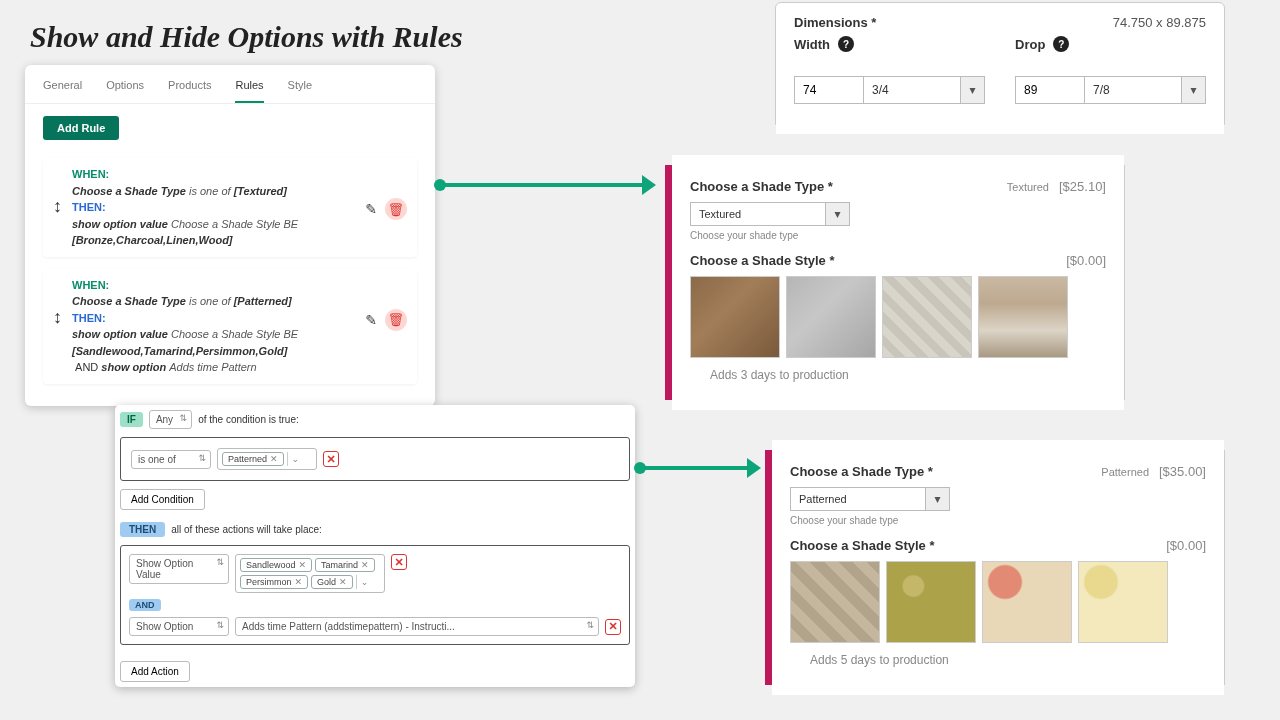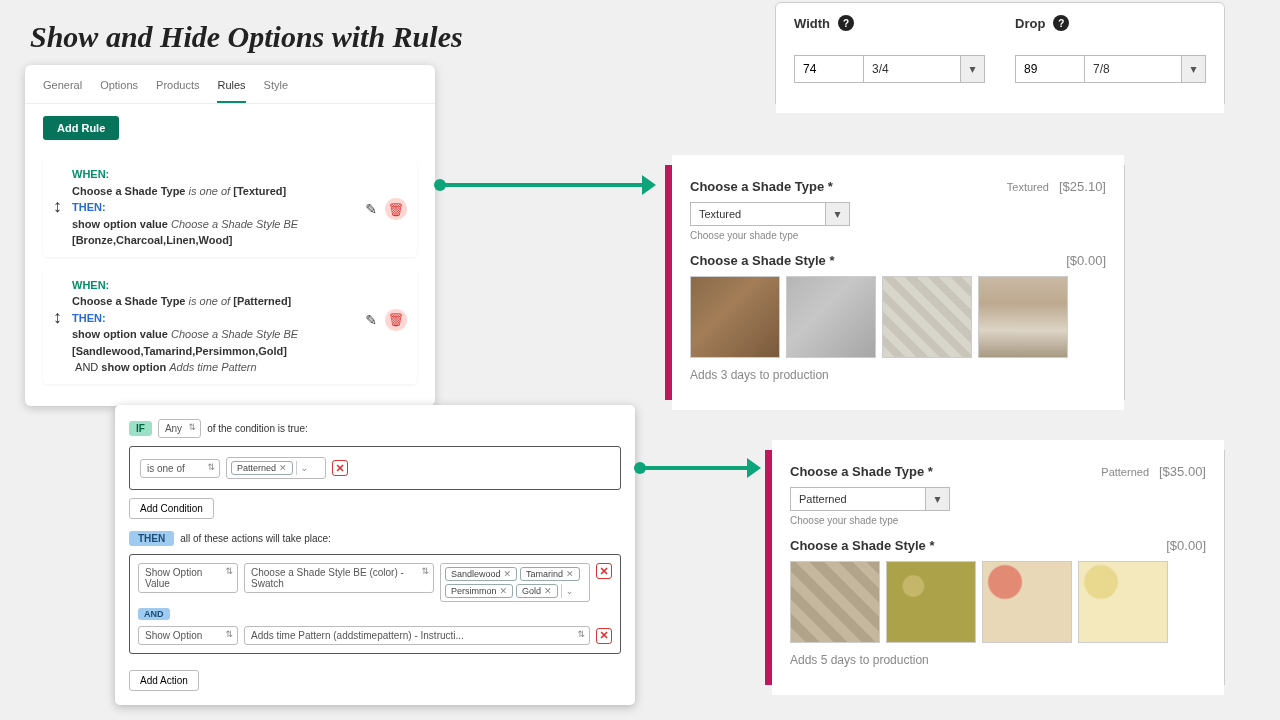--- a/index.html
+++ b/index.html
@@ -1,34 +1,34 @@
 <!DOCTYPE html>
 <html><head>
 <meta charset="utf-8">
 <style>
   * { box-sizing: border-box; margin: 0; padding: 0; }
   body { font-family: -apple-system, BlinkMacSystemFont, "Segoe UI", Arial, sans-serif; background: #f0f0f0; width: 1280px; height: 720px; position: relative; overflow: hidden; font-size: 12px; color: #333; }
   .page-title { position: absolute; left: 30px; top: 20px; font-size: 30px; font-weight: 800; font-style: italic; color: #222; font-family: Georgia, serif; }
   .admin-panel { position: absolute; left: 25px; top: 65px; width: 410px; background: #fff; border-radius: 6px; box-shadow: 0 2px 10px rgba(0,0,0,.2); padding: 0 0 10px 0; }
-  .tabs { display: flex; gap: 18px; padding: 14px 18px 0 18px; border-bottom: 1px solid #eee; font-size: 11px; color: #777; }
+  .tabs { display: flex; gap: 24px; padding: 14px 18px 0 18px; border-bottom: 1px solid #eee; font-size: 11px; color: #777; }
   .tab { padding-bottom: 10px; cursor: pointer; }
   .tab.active { color: #333; border-bottom: 2px solid #068e6a; }
   .add-rule-btn { margin: 12px 18px; background: #06745b; color: #fff; border: none; padding: 6px 14px; border-radius: 3px; font-weight: 600; font-size: 11px; cursor: pointer; }
   .rule-card { margin: 6px 18px 12px 18px; background: #fff; border-radius: 4px; padding: 8px 10px; display: flex; align-items: flex-start; gap: 10px; box-shadow: 0 1px 3px rgba(0,0,0,.06); position: relative; }
   .drag-icon { font-size: 18px; padding-top: 30px; }
   .rule-body { flex: 1; line-height: 1.5; font-size: 11px; }
   .when-lbl { color: #068e6a; font-weight: 700; }
   .then-lbl { color: #2a6ad6; font-weight: 700; }
-  .bold { font-weight: 700; }
+  .bold { font-weight: 700; font-style: italic; }
   .ital { font-style: italic; color: #555; }
   .rule-actions { display: flex; flex-direction: row; gap: 8px; align-items: center; position: absolute; right: 10px; top: 40px; }
   .edit-icon { cursor: pointer; font-size: 14px; }
   .trash-icon { width: 22px; height: 22px; border-radius: 50%; background: #ffd7d2; color: #d33; display: flex; align-items: center; justify-content: center; cursor: pointer; font-size: 13px; }
 
-  .rule-builder { position: absolute; left: 115px; top: 405px; width: 520px; background: #fff; border-radius: 5px; box-shadow: 0 2px 10px rgba(0,0,0,.25); padding: 14px; font-size: 10px; }
+  .rule-builder { position: absolute; left: 115px; top: 405px; width: 520px; background: #fff; border-radius: 5px; box-shadow: 0 2px 10px rgba(0,0,0,.25); padding: 5px; font-size: 10px; }
   .rb-row { display: flex; align-items: center; gap: 6px; margin-bottom: 8px; }
   .pill-if { background: #9de0c8; color: #064; padding: 2px 7px; border-radius: 3px; font-weight: 700; }
   .pill-then { background: #9ecbef; color: #1a4d77; padding: 2px 9px; border-radius: 3px; font-weight: 700; }
   .pill-and { background: #9ecbef; color: #1a4d77; padding: 1px 6px; border-radius: 3px; font-weight: 700; font-size:9px; display:inline-block; }
   .sel { border: 1px solid #bbb; border-radius: 3px; padding: 3px 18px 3px 6px; background: #fff; font-size: 10px; color: #555; cursor: pointer; position: relative; }
   .sel::after { content: "⇅"; position: absolute; right: 4px; top: 2px; font-size: 9px; color: #888; }
   .cond-box { border: 1px solid #555; border-radius: 3px; padding: 10px; display: flex; align-items: center; gap: 6px; margin-bottom: 8px; flex-wrap: wrap; }
   .tag { border: 1px solid #9aa; border-radius: 3px; padding: 1px 5px; background: #fff; font-size: 9px; color: #444; display: inline-block; }
   .tag .x { color: #888; margin-left: 3px; cursor: pointer; }
   .tagbox { border: 1px solid #bbb; border-radius: 3px; padding: 3px 4px; display: flex; gap: 3px; flex-wrap: wrap; min-width: 100px; position: relative; }
@@ -52,21 +52,21 @@
   .zigzag-top::before { content: ""; position: absolute; left:0; right:0; top:-10px; height:14px; background: linear-gradient(-135deg, transparent 8px, #fff 0), linear-gradient(135deg, transparent 8px, #fff 0); background-repeat: repeat-x; background-size: 22px 14px; background-position: 0 0; }
 
   .shade-panel { position: absolute; background: #fff; padding: 14px 18px 18px 18px; border-left:7px solid #be185d; border-right:1px solid #ccc; }
   .sp-title-row { display: flex; align-items: baseline; font-size: 13px; margin-bottom: 8px; }
   .sp-title { font-weight: 700; flex: 1; }
   .sp-selected { color: #888; font-size: 11px; margin-right: 10px; }
   .sp-price { color: #888; font-size: 13px; }
   .sp-select { display: flex; width: 160px; margin-bottom: 4px; }
   .sp-select .v { flex:1; border: 1px solid #bbb; padding: 5px 8px; font-size: 11px; }
   .sp-help { color: #888; font-size: 10px; margin-bottom: 12px; }
-  .sp-prodnote { color: #888; font-size: 12px; margin-top: 10px; }
+  .sp-prodnote { color: #888; font-size: 12px; margin-top: 10px; margin-left: 20px; }
   .swatches { display: flex; gap: 6px; }
   .swatch { width: 90px; height: 82px; border: 1px solid #ccc; }
   .sw-bronze { background: linear-gradient(135deg, #8b6a49, #a27d58 40%, #7a5a3c); }
   .sw-charcoal { background: linear-gradient(135deg, #b6b6b6, #c7c7c7 40%, #a6a6a6); }
   .sw-linen { background: repeating-linear-gradient(45deg,#d8d5cb,#d8d5cb 8px,#c9c5ba 8px,#c9c5ba 16px); }
   .sw-wood { background: linear-gradient(to bottom,#c9b8a3,#bda98f,#dcd4c6,#a89982); }
   .sw-sandle { background: repeating-linear-gradient(45deg,#c5b79e,#c5b79e 10px,#b2a48b 10px,#b2a48b 20px); }
   .sw-tamar { background: radial-gradient(circle at 30% 30%, #c4b76a 12%, #aba249 14%), radial-gradient(circle at 70% 60%, #c4b76a 12%, #aba249 14%); background-color:#b6ab58; }
   .sw-persim { background: radial-gradient(circle at 25% 25%, #e28a74 18%, #e9d8b8 20%), radial-gradient(circle at 75% 65%, #e28a74 18%, #e9d8b8 20%); background-color:#e8d6b5; }
   .sw-gold { background: radial-gradient(circle at 25% 25%, #e9d98e 18%, #f3e9bd 20%), radial-gradient(circle at 75% 65%, #e9d98e 18%, #f3e9bd 20%); background-color:#f1e6b0; }
@@ -146,41 +146,44 @@
   </div>
   <button class="btn-sm">Add Condition</button>
 
   <div class="rb-row" style="margin-top:12px">
     <span class="pill-then">THEN</span>
     <span>all of these actions will take place:</span>
   </div>
   <div class="cond-box" style="flex-direction:column; align-items:stretch; gap:6px; padding:8px">
     <div style="display:flex; gap:6px; align-items:flex-start">
       <span class="sel" style="width:100px">Show Option Value</span>
-      <span class="sel" style="flex:1">Choose a Shade Style BE (color) - Swatch</span>
       <span class="tagbox" style="max-width:150px">
         <span class="tag"><span>Sandlewood</span><span class="x">✕</span></span>
         <span class="tag"><span>Tamarind</span><span class="x">✕</span></span>
         <span class="tag"><span>Persimmon</span><span class="x">✕</span></span>
         <span class="tag"><span>Gold</span><span class="x">✕</span></span>
         <span class="tagbox-caret">⌄</span>
       </span>
       <span class="del-sq">✕</span>
     </div>
     <div><span class="pill-and">AND</span></div>
     <div style="display:flex; gap:6px; align-items:center">
       <span class="sel" style="width:100px">Show Option</span>
       <span class="sel" style="flex:1">Adds time Pattern (addstimepattern) - Instructi...</span>
       <span class="del-sq">✕</span>
     </div>
   </div>
   <button class="btn-sm" style="margin-top:8px">Add Action</button>
 </div>
 
 <div class="dims-panel zigzag-bottom" style="position:absolute">
+  <div class="dims-hdr">
+    <span>Dimensions *</span>
+    <span class="dims-val">74.750 x 89.875</span>
+  </div>
   <div class="dims-row">
     <div class="dim-col">
       <div class="dim-lbl">
           <span>Width</span>
           <span class="q-circ">?</span>
         </div>
       <div class="dim-inp-grp">
         <input class="dim-inp" value="74" style="">
         <div class="dim-frac">3/4</div>
         <div class="dim-arrow">▾</div>

